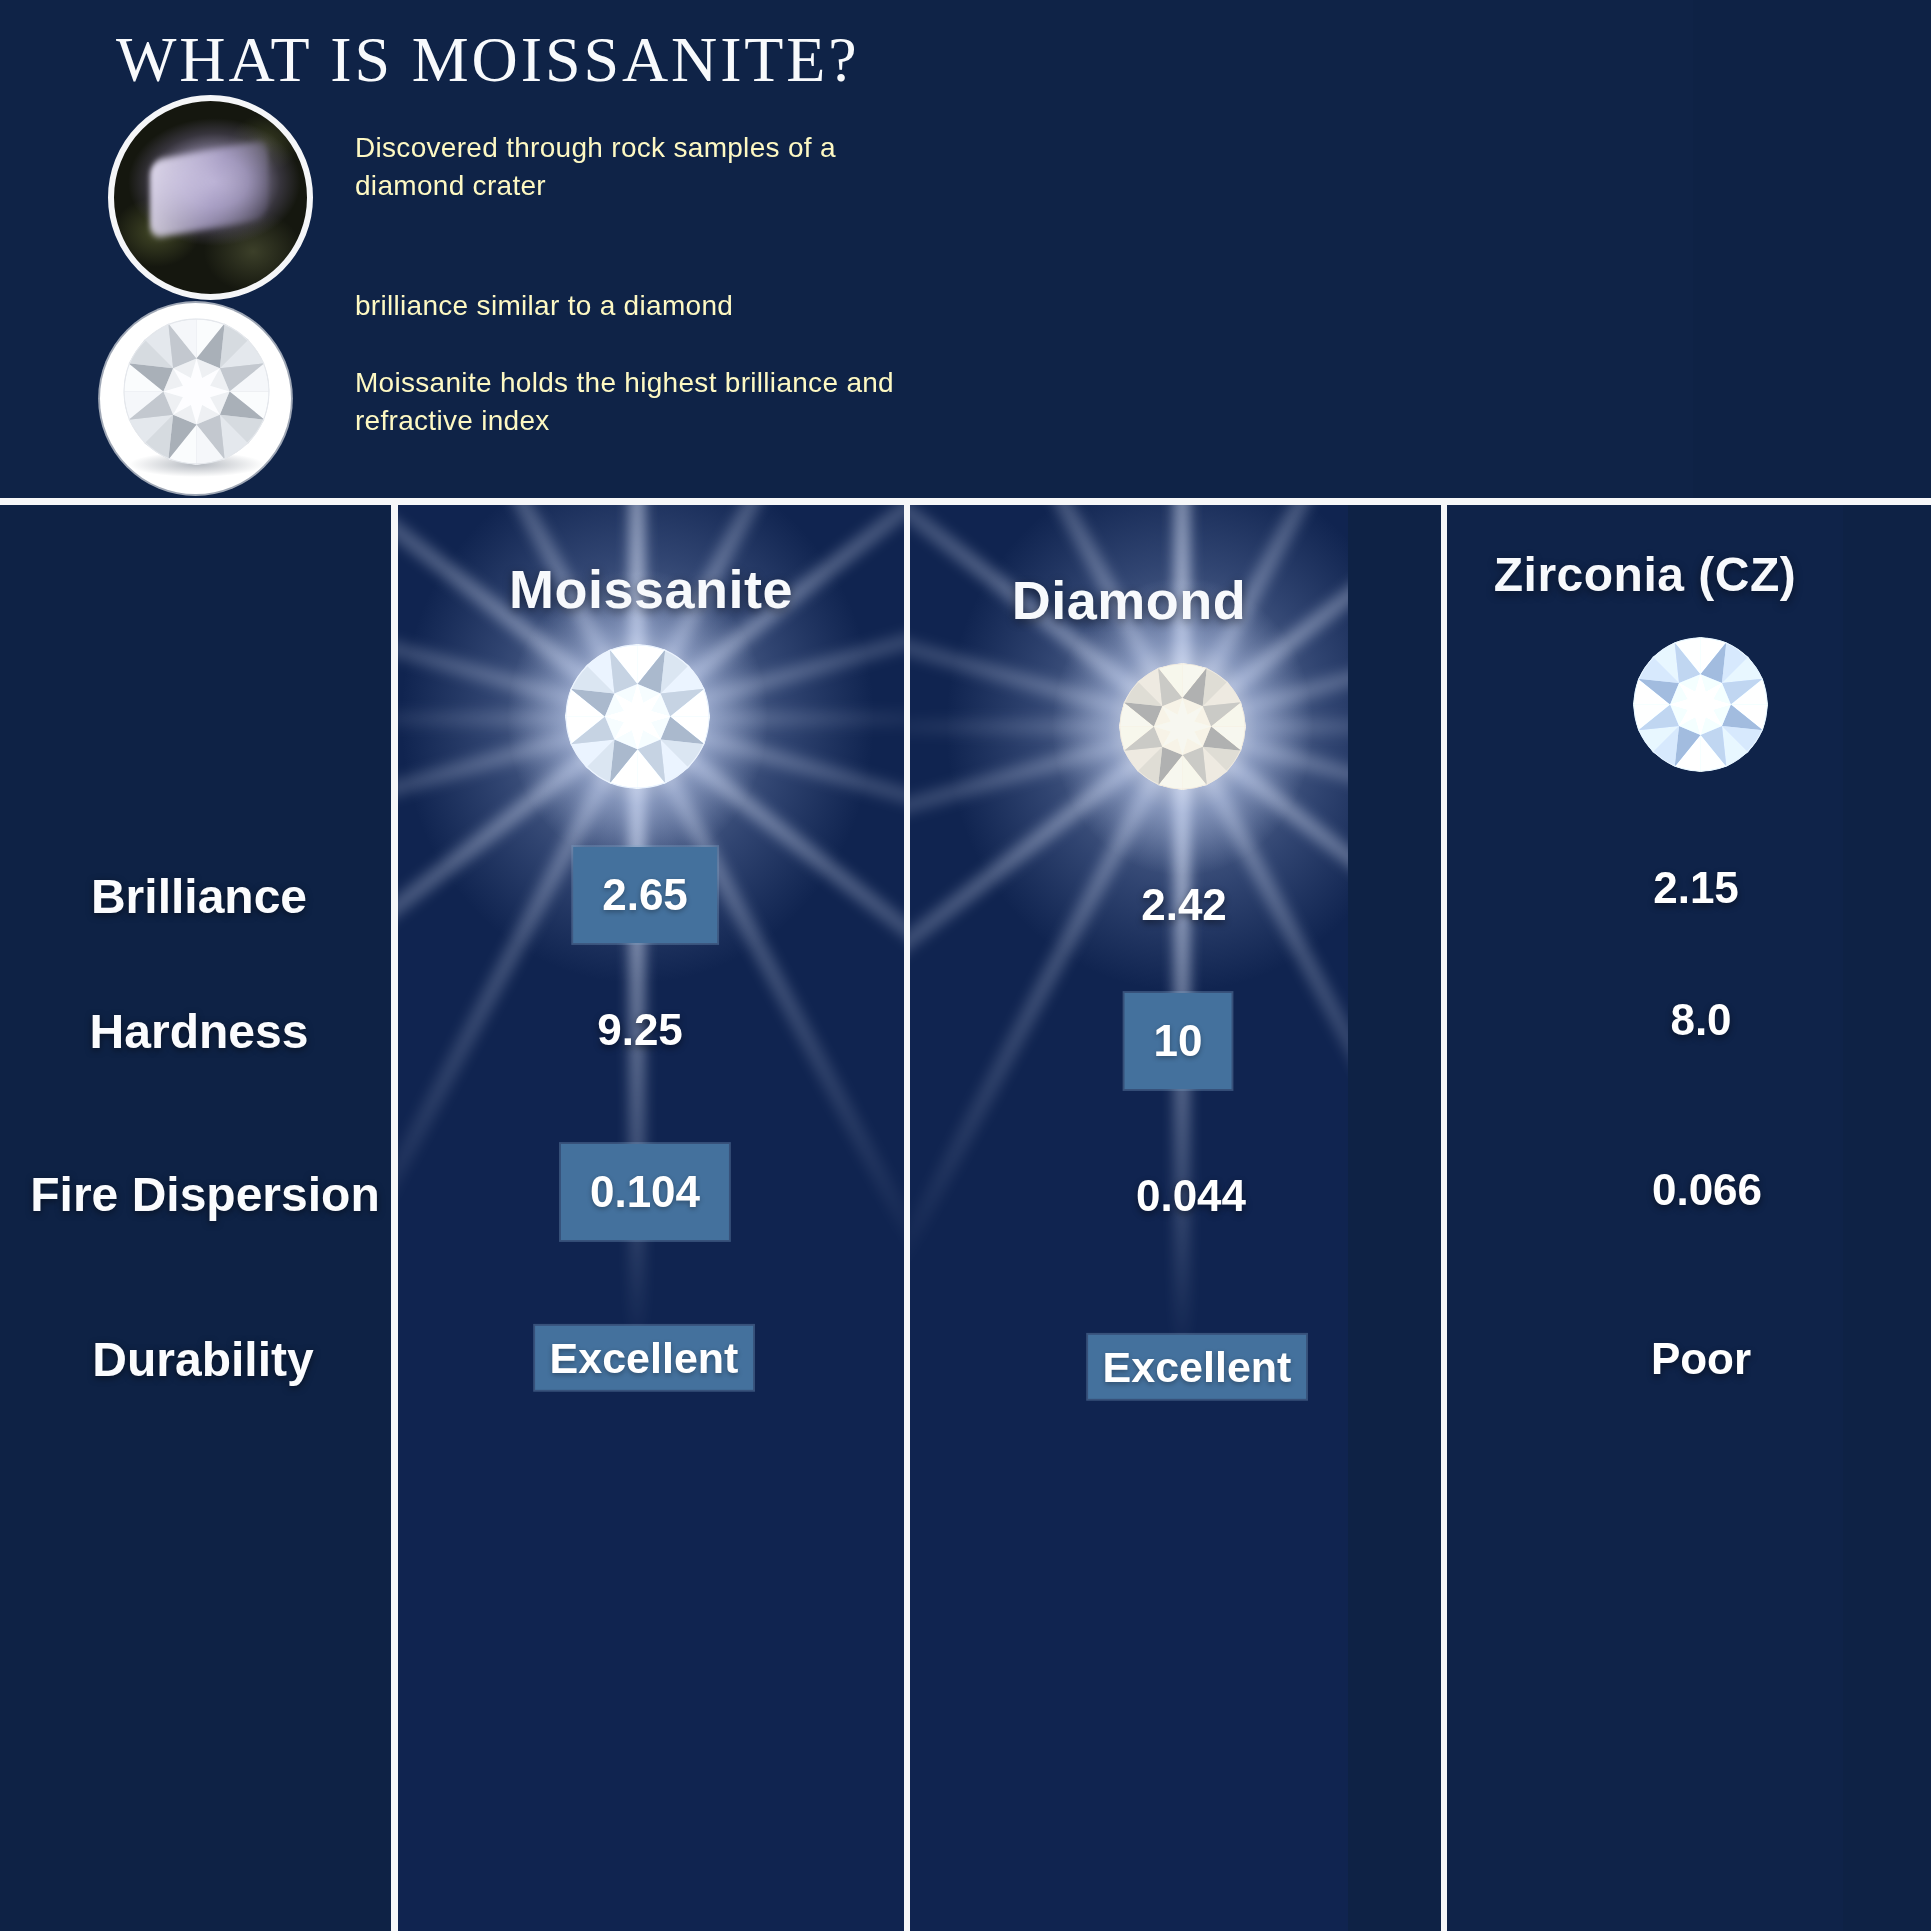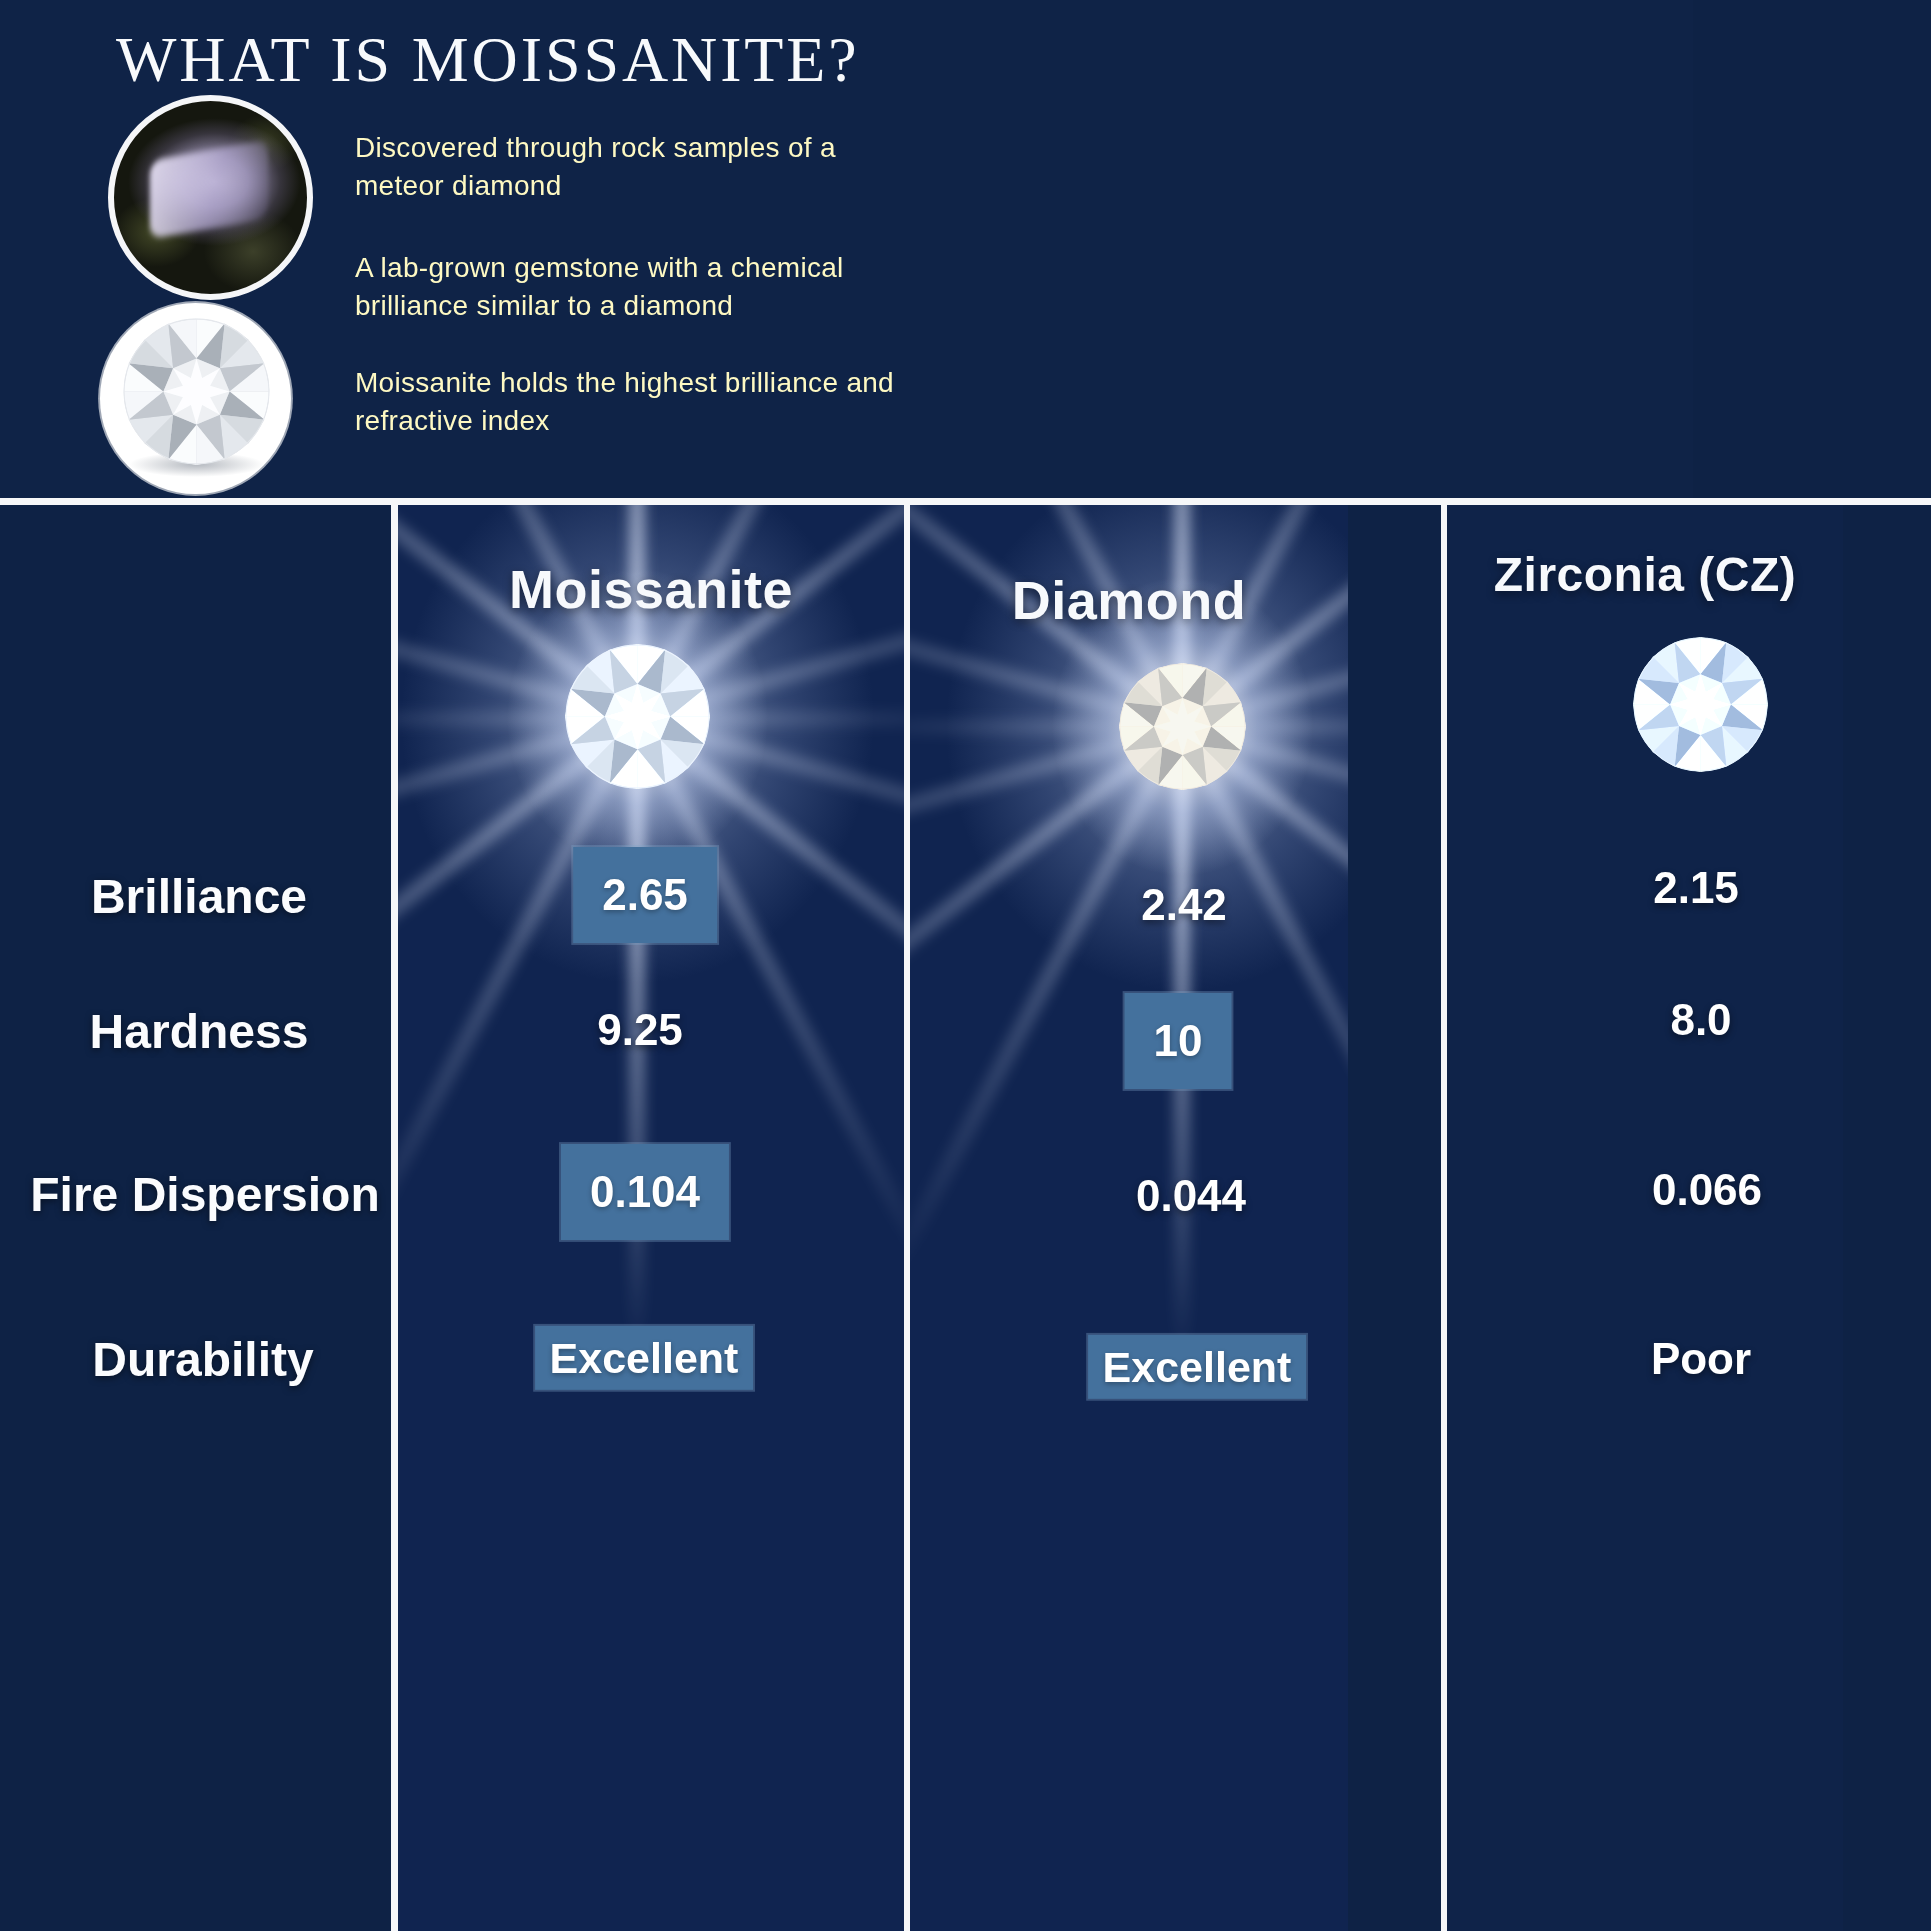--- a/index.html
+++ b/index.html
@@ -119,24 +119,24 @@
     <div class="photo-circle gem-circle">
       <span class="shadow"></span>
       <svg width="147" height="147" class="gem-photo" viewBox="0 0 152 152">
           <use href="#gem"></use>
         </svg>
     </div>
 
     <div class="intro">
       <p class="p1">
         <span>Discovered through rock samples of a</span><br>
-        <span>meteor diamond</span>
+        <span>diamond crater</span>
       </p>
       <p class="p2">
-        <span>A lab-grown gemstone with a chemical</span><br>
+        <br>
         <span>brilliance similar to a diamond</span>
       </p>
       <p class="p3">
         <span>Moissanite holds the highest brilliance and</span><br>
         <span>refractive index</span>
       </p>
     </div>
   </div>
 
   <div class="divider h-line"></div>

